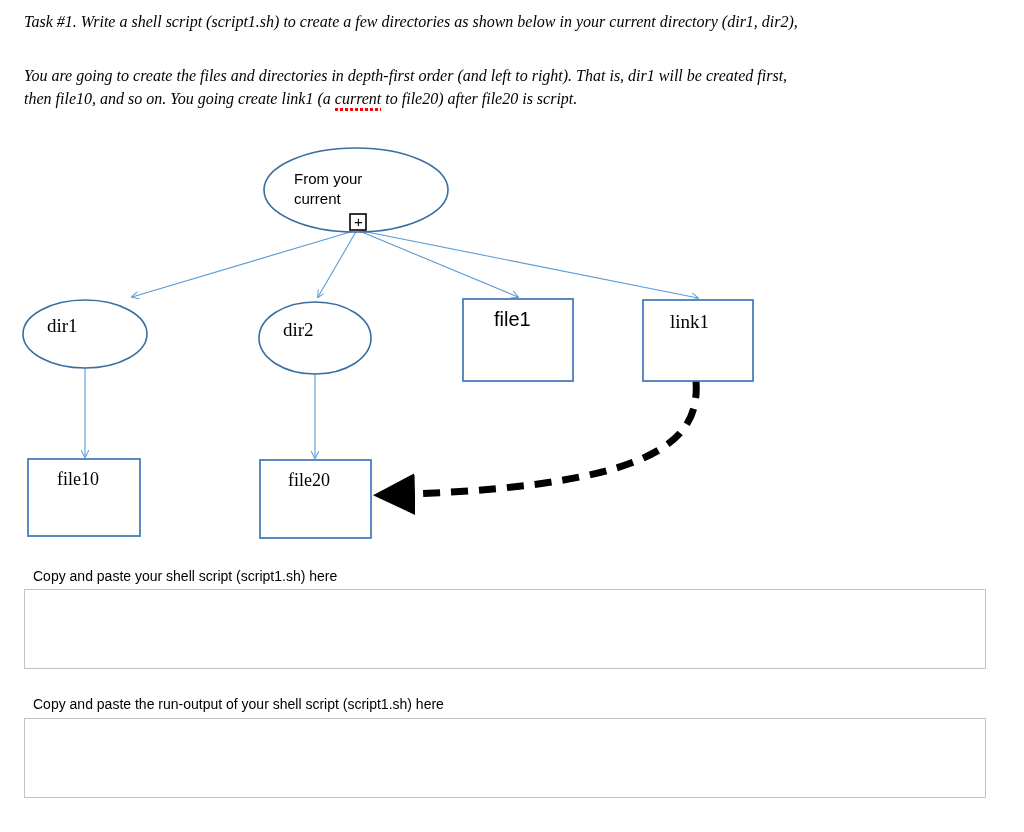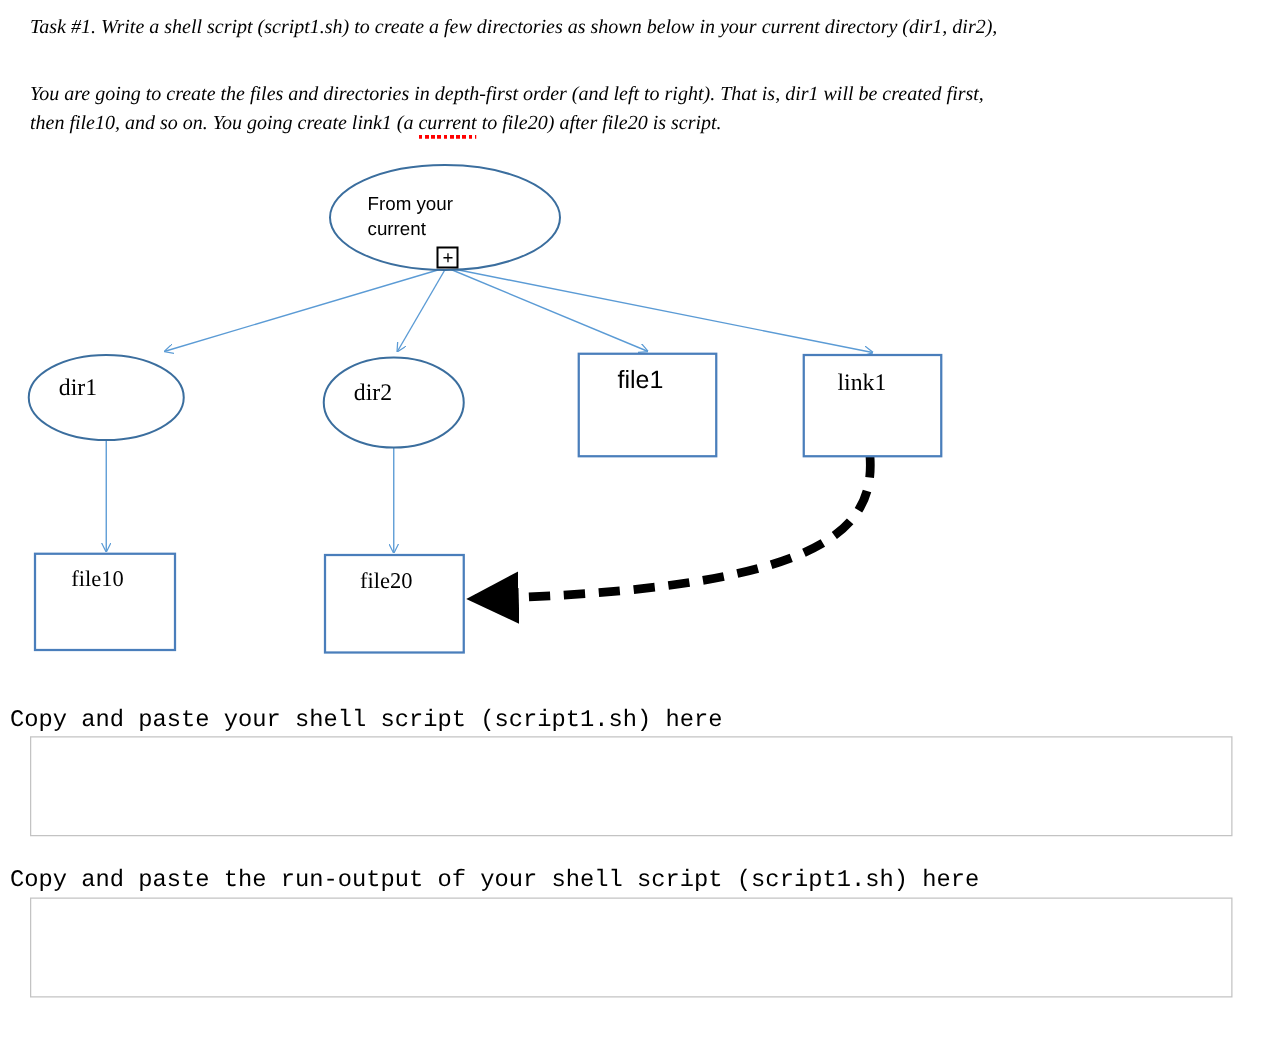--- a/index.html
+++ b/index.html
@@ -52,21 +52,21 @@
       to right,
       #ff0000 0px, #ff0000 3px,
       rgba(255,255,255,0) 3px, rgba(255,255,255,0) 5px
     );
   }
 
   
   #diagram {
     position: absolute;
     left: 0;
-    top: 124px;
+    top: 140px;
     width: 1024px;
     height: 415px;
   }
   #diagram svg {
     display: block;
     width: 1024px;
     height: 415px;
   }
   .node-label-sans {
     font-family: "Liberation Sans", "DejaVu Sans", sans-serif;
@@ -85,23 +85,23 @@
   }
   .plus-glyph {
     font-family: "Liberation Sans", "DejaVu Sans", sans-serif;
     font-size: 15px;
     fill: #000000;
   }
 
   
   .answer-label {
     position: absolute;
-    left: 8px;
-    font-family: Liberation Mono, monospace;
-    font-size: 19px;
+    left: 33px;
+    font-family: Liberation Sans, sans-serif;
+    font-size: 14px;
     line-height: 21px;
     color: #000;
   }
   #label-script { top: 566px; }
   #label-output { top: 694px; }
 
   .answer-box {
     position: absolute;
     left: 24px;
     width: 962px;

